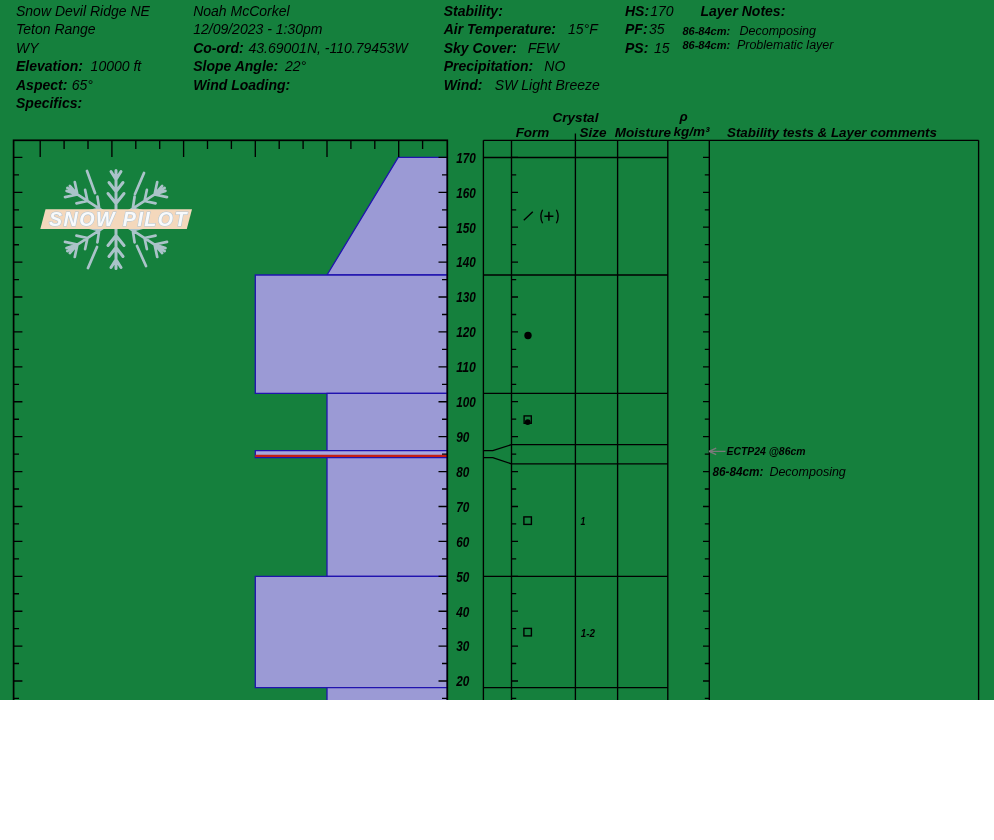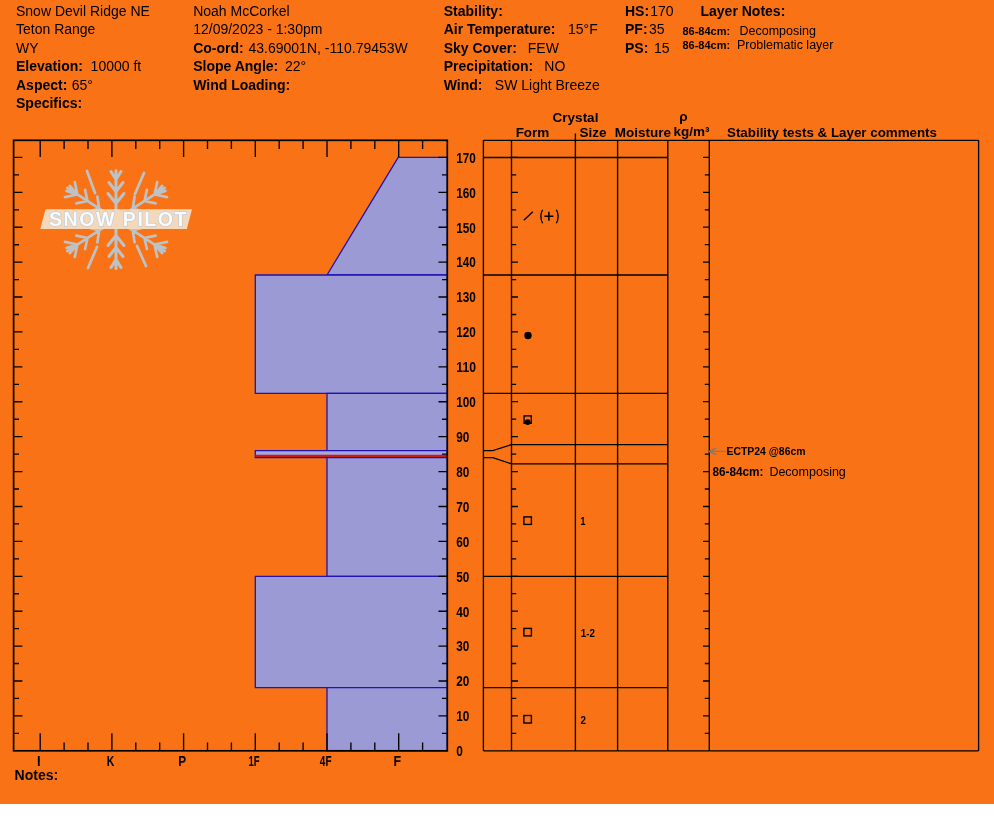--- a/index.html
+++ b/index.html
@@ -1,16 +1,16 @@
 <!DOCTYPE html>
 <html><head>
 <meta charset="utf-8">
 <style>
   html,body { margin:0; padding:0; background:#fff; }
-  #page { position:relative; width:994px; height:804px; background:#f97316; overflow:hidden; }
+  #page { position:relative; width:994px; height:700px; background:#15803d; overflow:hidden;font-style:italic; }
   svg { font-family:"Liberation Sans", sans-serif; }
 </style>
 </head>
 <body>
 <div id="page">
 <svg width="994" height="840" viewBox="0 0 994 840">
 
 <g>
 <text x="16" y="16.0" font-size="14">Snow Devil Ridge NE</text>
 <text x="16" y="34.4" font-size="14">Teton Range</text>

